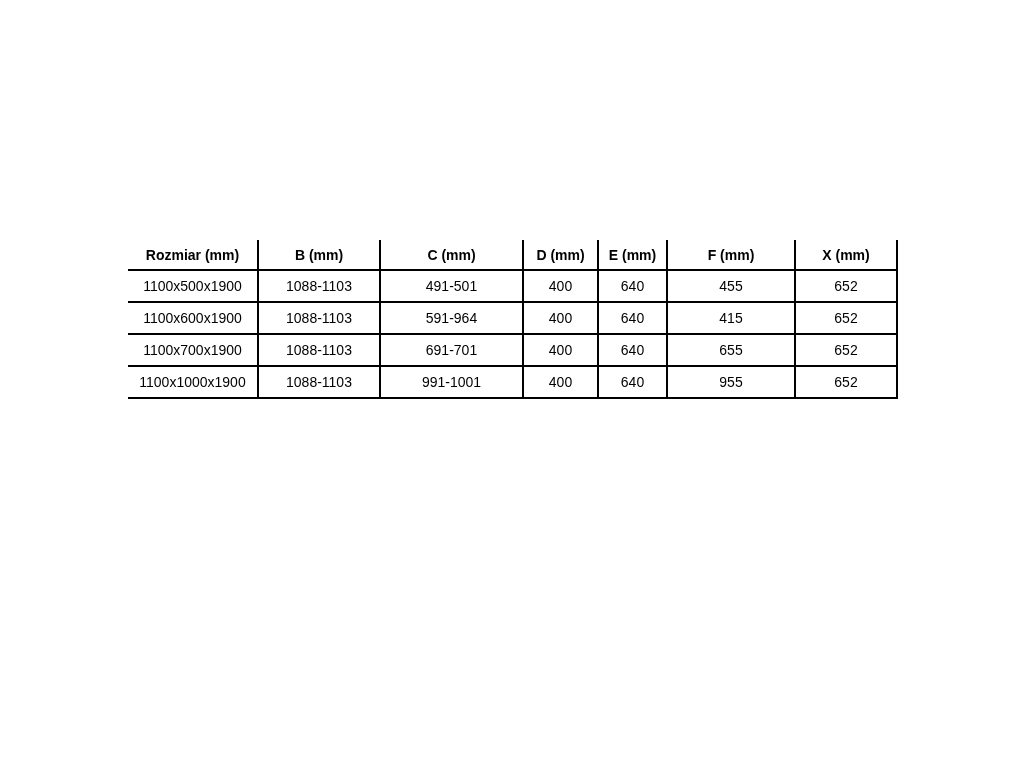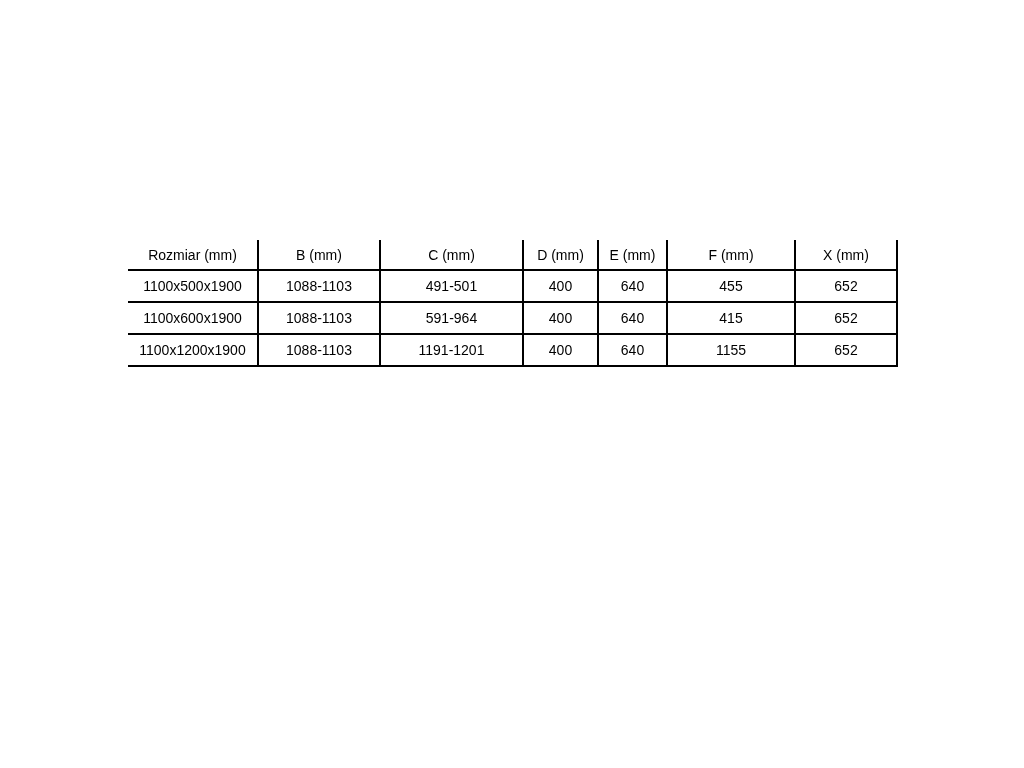--- a/index.html
+++ b/index.html
@@ -31,21 +31,21 @@
     padding: 0;
     text-align: center;
     vertical-align: middle;
     font-size: 14px;
     color: #000000;
     white-space: nowrap;
     overflow: hidden;
     height: 30px;
   }
   .dim-table th {
-    font-weight: normal;
+    font-weight: bold;
     height: 29px;
   }
 </style>
 </head>
 <body>
 
 <div class="table-wrap">
   <table class="dim-table">
     <colgroup>
       <col style="width:130px">
@@ -80,23 +80,32 @@
       <tr>
         <td>1100x600x1900</td>
         <td>1088-1103</td>
         <td>591-964</td>
         <td>400</td>
         <td>640</td>
         <td>415</td>
         <td>652</td>
       </tr>
       <tr>
-        <td>1100x1200x1900</td>
+        <td>1100x700x1900</td>
         <td>1088-1103</td>
-        <td>1191-1201</td>
+        <td>691-701</td>
         <td>400</td>
         <td>640</td>
-        <td>1155</td>
+        <td>655</td>
+        <td>652</td>
+      </tr>
+      <tr>
+        <td>1100x1000x1900</td>
+        <td>1088-1103</td>
+        <td>991-1001</td>
+        <td>400</td>
+        <td>640</td>
+        <td>955</td>
         <td>652</td>
       </tr>
     </tbody>
   </table>
 </div>
 
 </body></html>

